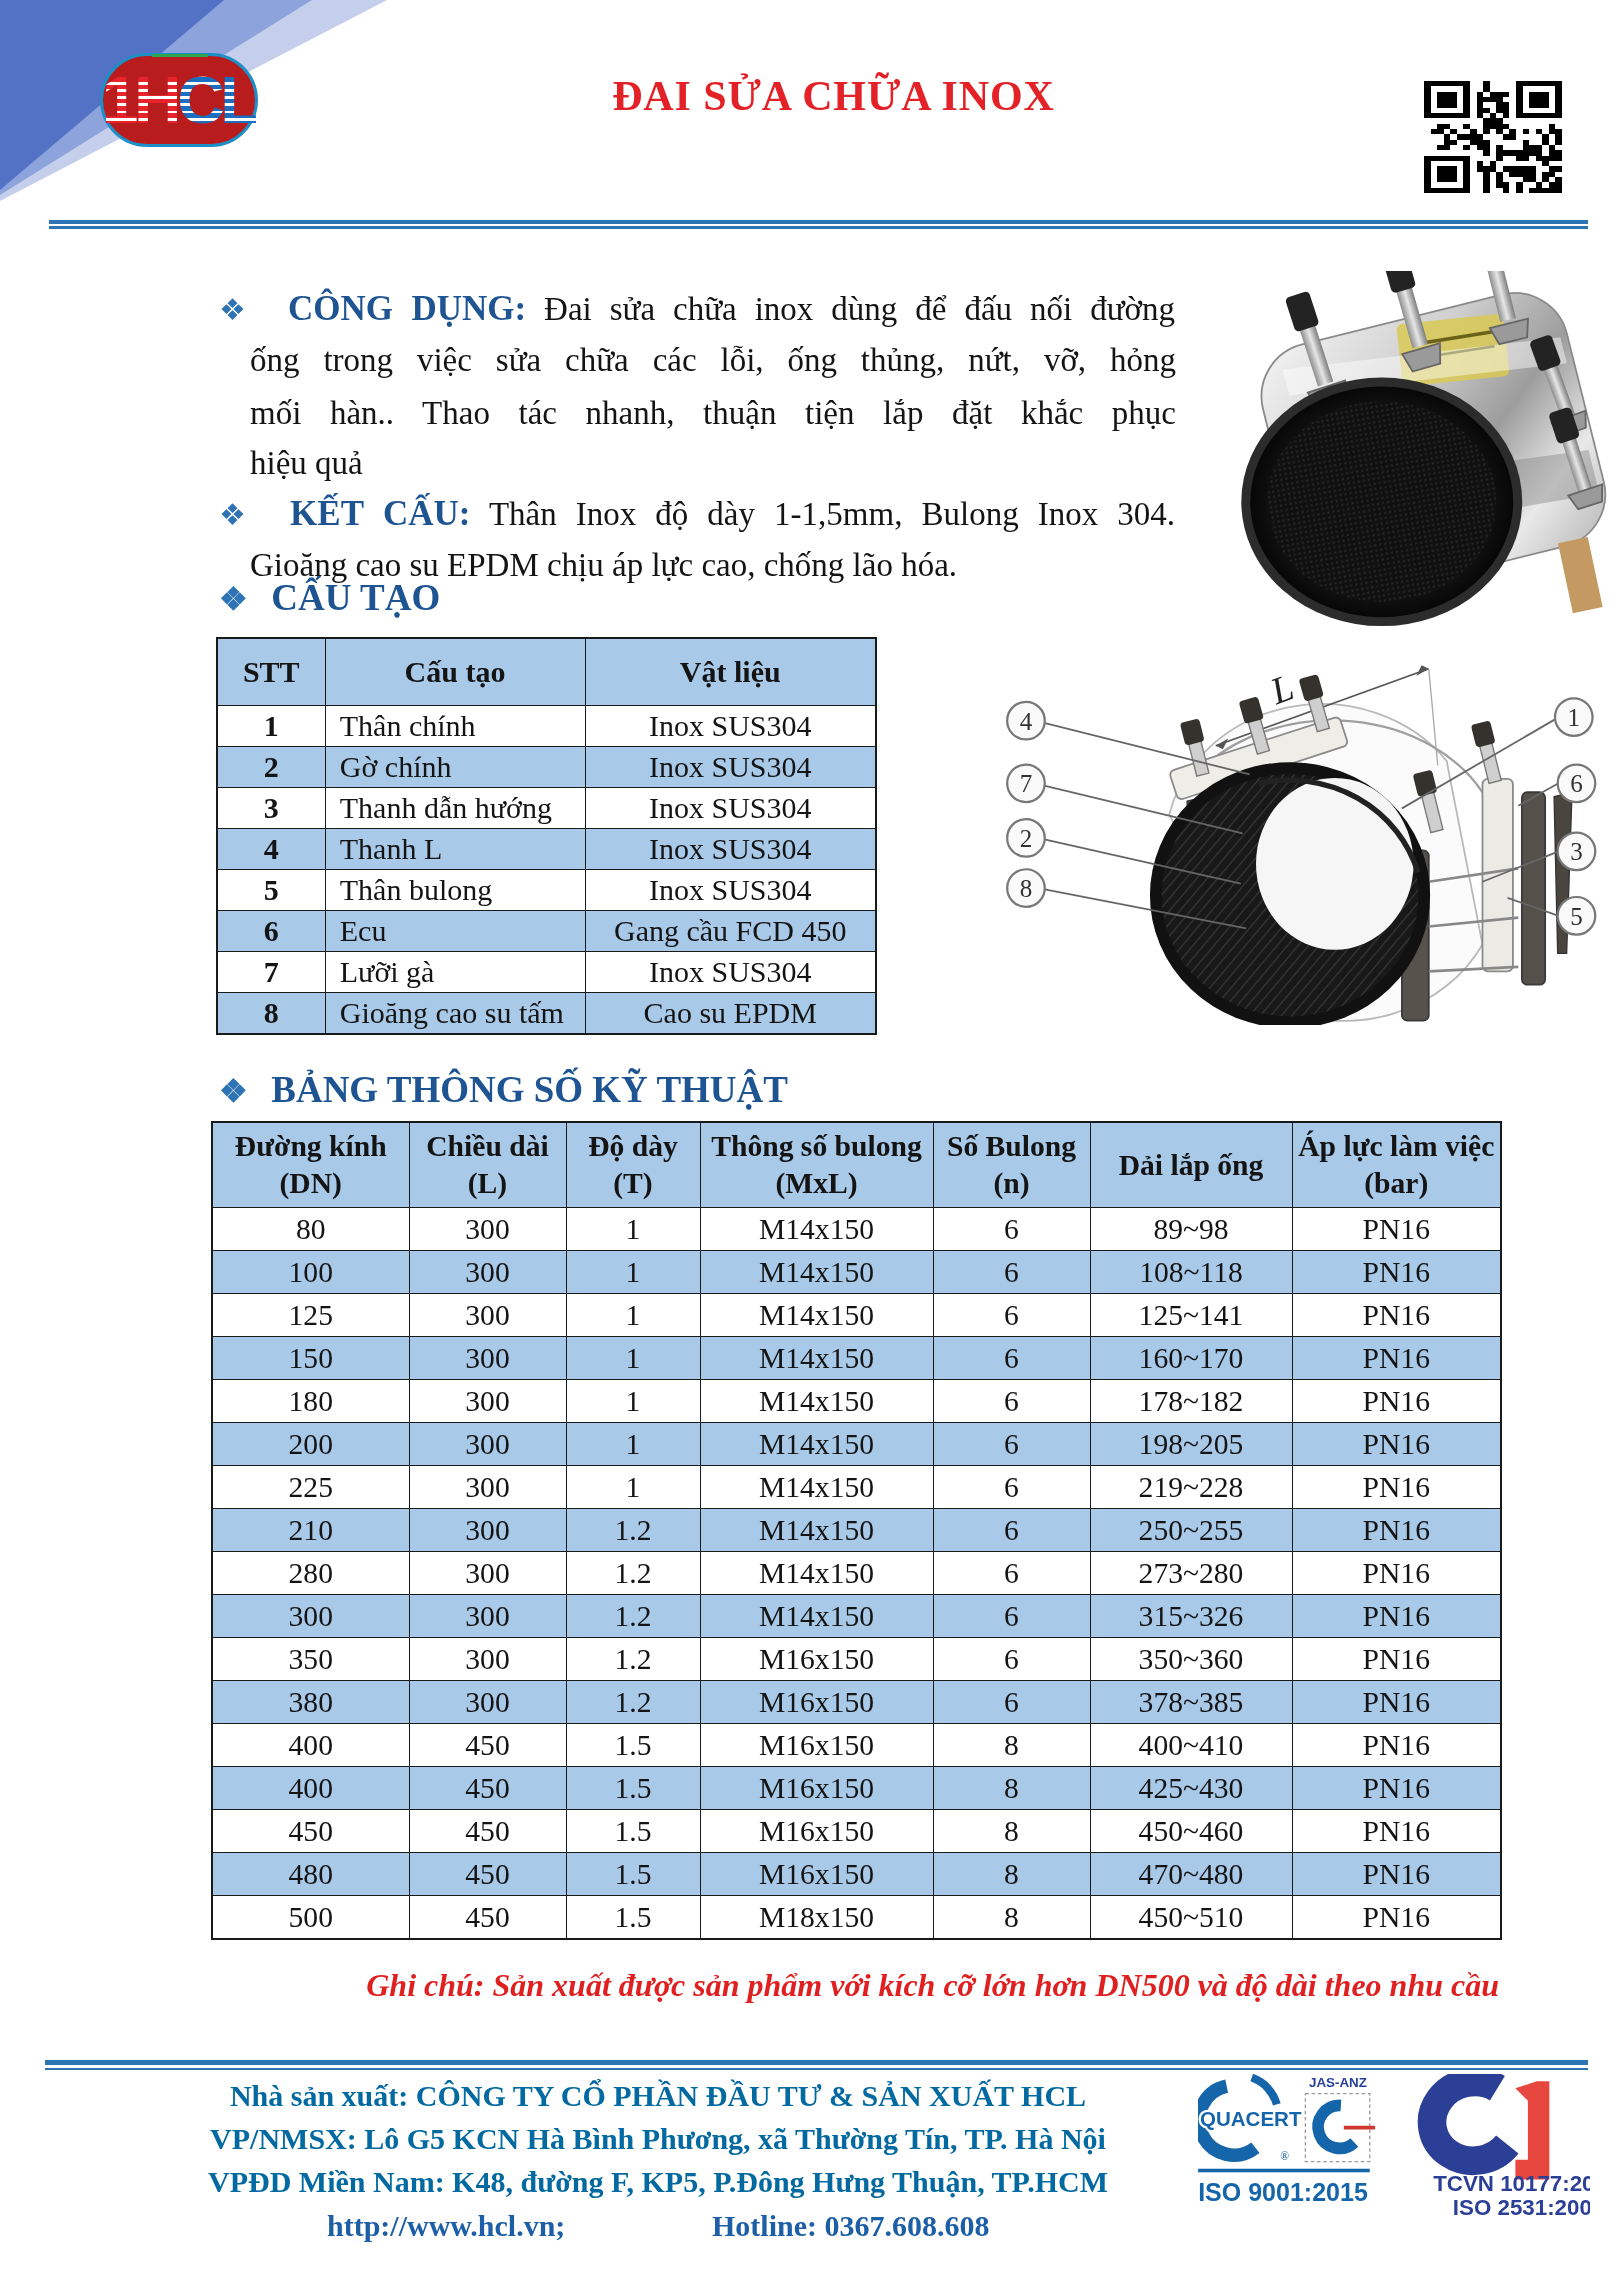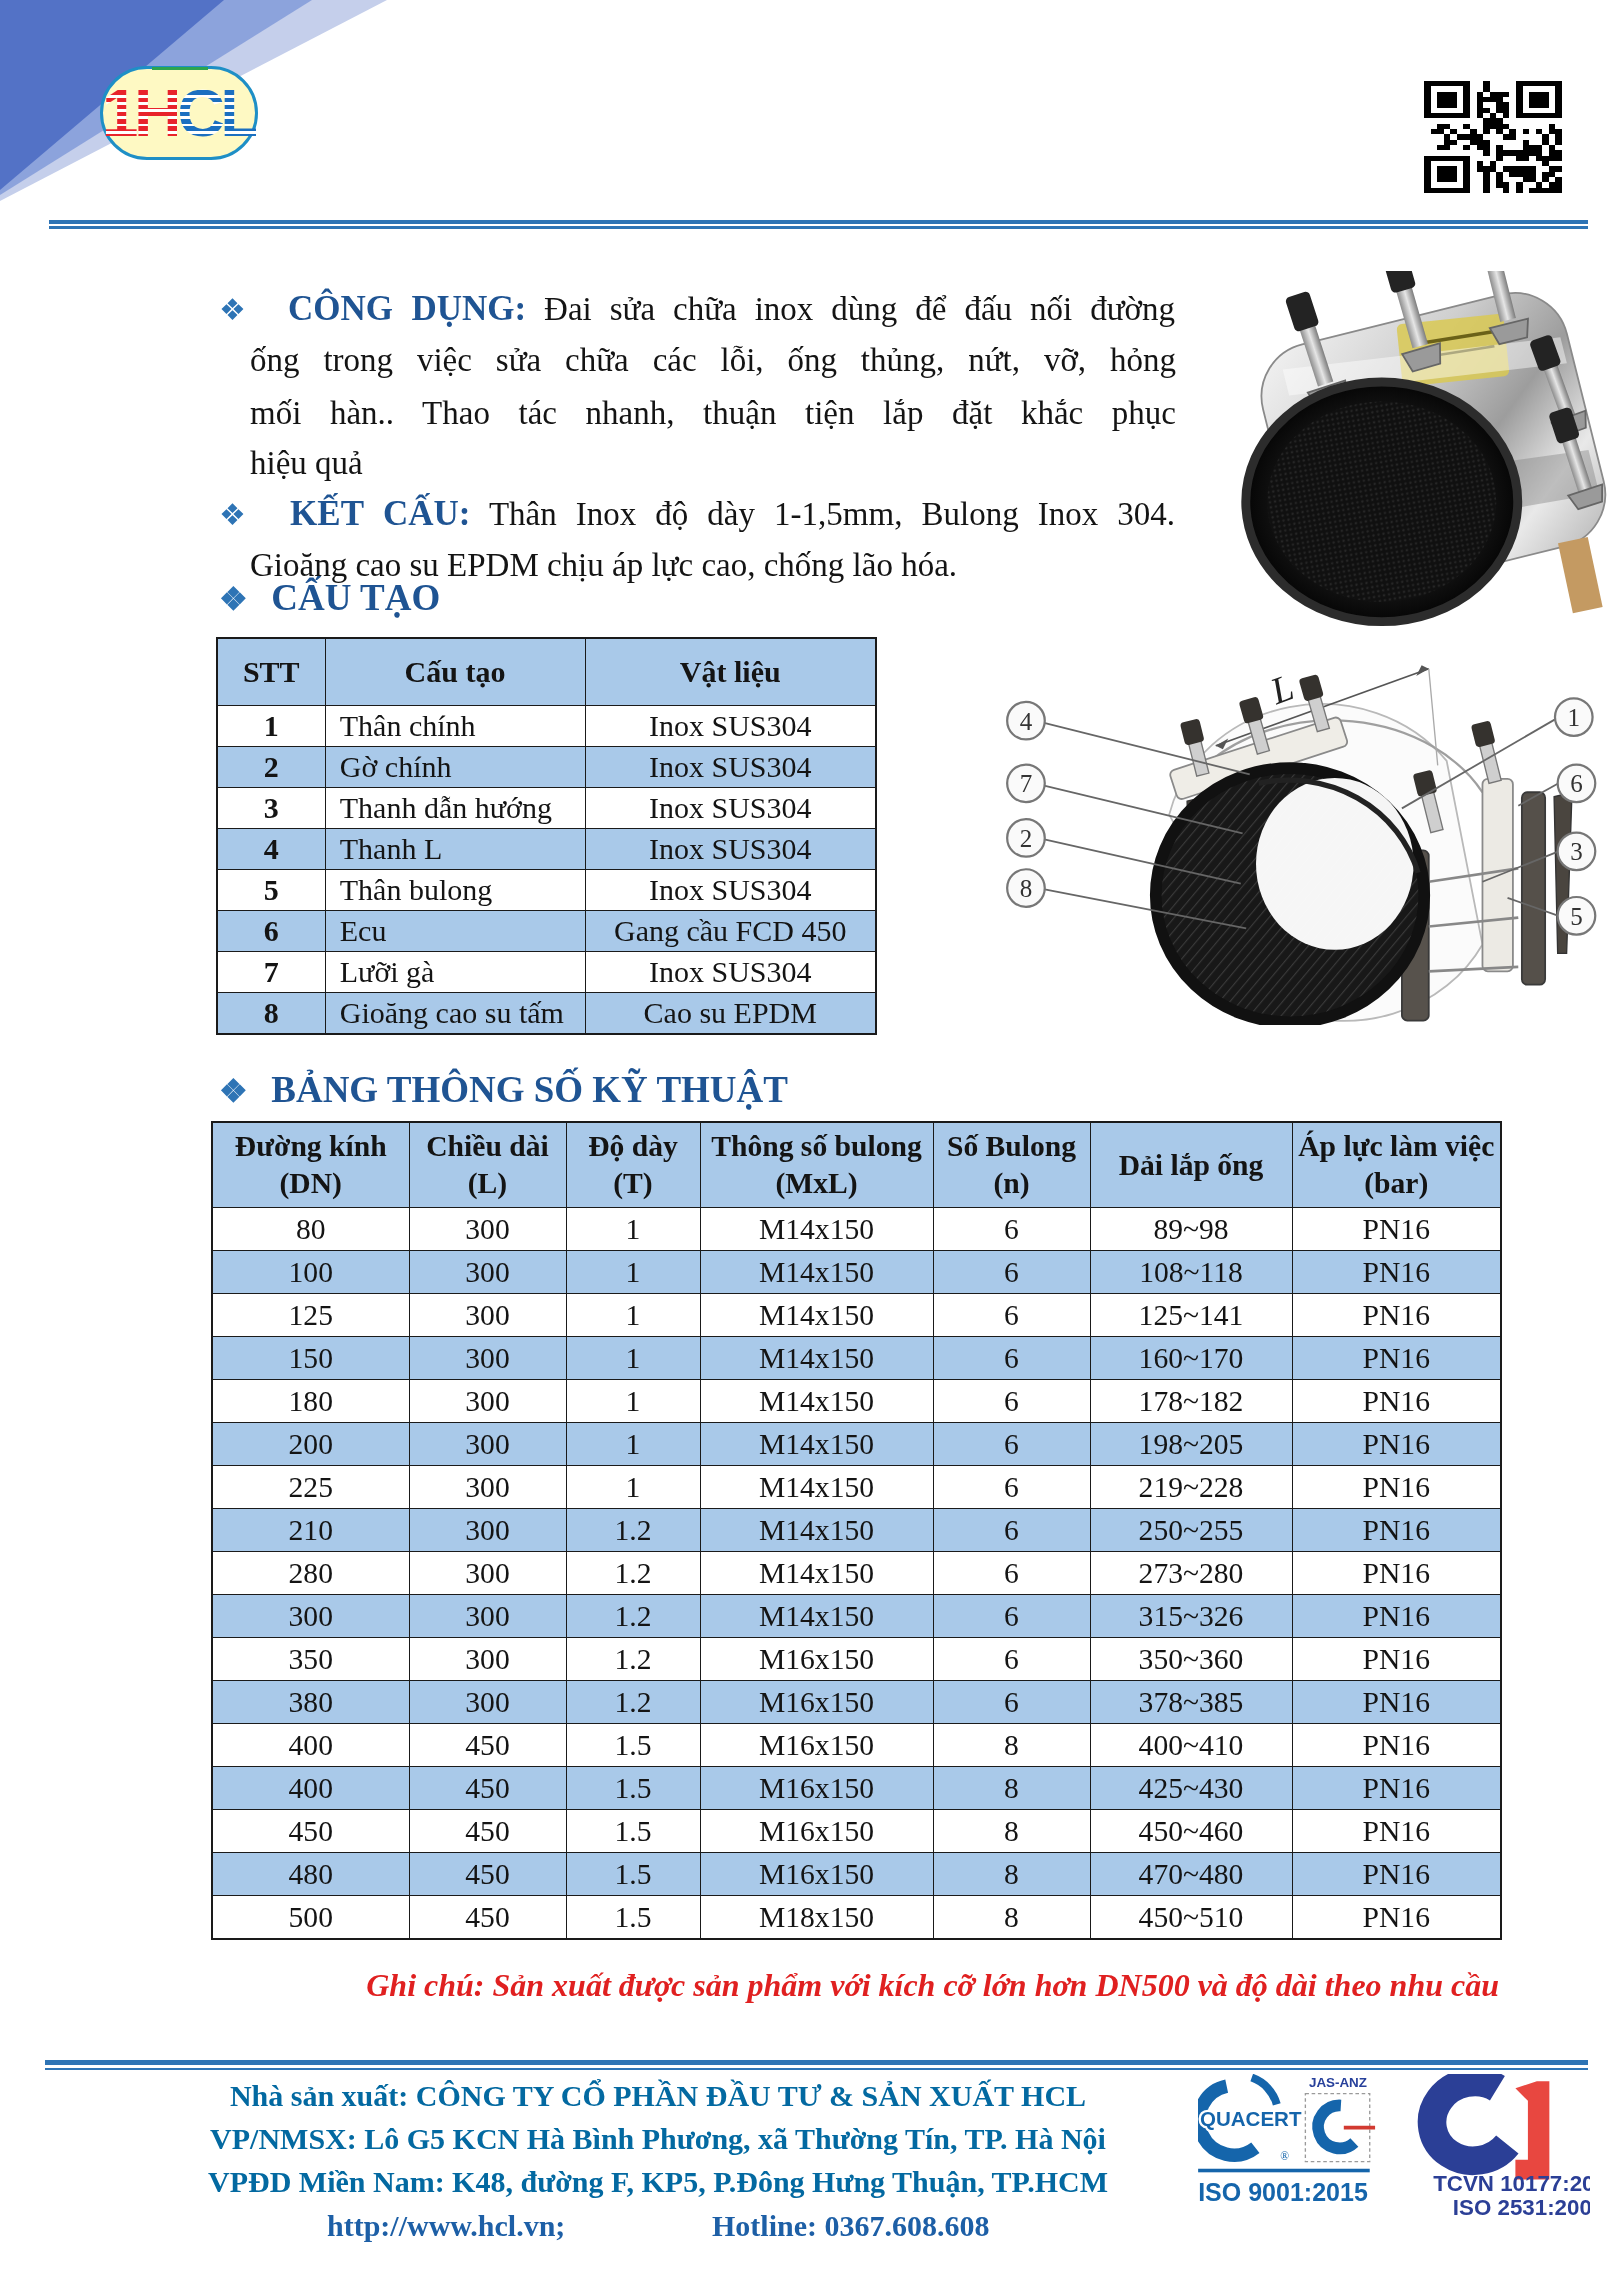--- a/index.html
+++ b/index.html
@@ -7,21 +7,21 @@
         font-family:"Liberation Serif", serif;color:#141414;}
   .abs{position:absolute;}
 
   
   .tri{position:absolute;top:0;left:0;}
   .tri1{width:387px;height:201px;background:#c5cfeb;clip-path:polygon(0 0,100% 0,0 100%);}
   .tri2{width:312px;height:195px;background:#8ca3dc;clip-path:polygon(0 0,100% 0,0 100%);}
   .tri3{width:224px;height:190px;background:#5372c6;clip-path:polygon(0 0,100% 0,0 100%);}
 
   
-  .logo{position:absolute;left:100px;top:66px;width:152px;height:88px;background:#fef9c3;
+  .logo{position:absolute;left:100px;top:53px;width:152px;height:88px;background:#b91c1c;
         border:3.6px solid #1e8fc6;border-radius:54px;display:flex;align-items:center;justify-content:center;}
   .logo .green-tick{position:absolute;top:-1.8px;left:49px;width:56px;height:2.7px;background:#2da44e;}
   .logo-txt{font-family:"Liberation Sans",sans-serif;font-weight:900;font-size:66px;letter-spacing:-4.5px;line-height:1;}
   .logo-txt .red{background:repeating-linear-gradient(to bottom,#e8232b 0 4.5px,#ffffff 4.5px 7.2px);
         -webkit-background-clip:text;background-clip:text;color:transparent;}
   .logo-txt .blue{background:repeating-linear-gradient(to bottom,#1b6fc0 0 4.5px,#ffffff 4.5px 7.2px);
         -webkit-background-clip:text;background-clip:text;color:transparent;}
 
   .doc-title{position:absolute;left:502px;top:72px;width:663px;text-align:center;
         font-weight:bold;font-size:42px;color:#e32227;letter-spacing:0.9px;}
@@ -70,20 +70,21 @@
 
   <div class="tri tri1"></div>
   <div class="tri tri2"></div>
   <div class="tri tri3"></div>
 
   <div class="logo">
     <div class="green-tick"></div>
     <div class="logo-txt"><span class="red">1H</span><span class="blue">CL</span></div>
   </div>
 
+  <div class="doc-title">ĐAI SỬA CHỮA INOX</div>
 
   <svg id="qr" class="abs" style="left:1424px;top:81px;" width="138" height="112" viewBox="0 0 21 21" preserveAspectRatio="none" shape-rendering="crispEdges">
       <rect x="0" y="0" width="21" height="21" fill="#ffffff"></rect>
       <rect x="9" y="0" width="1" height="1" fill="#000"></rect>
       <rect x="9" y="1" width="1" height="1" fill="#000"></rect>
       <rect x="8" y="2" width="1" height="1" fill="#000"></rect>
       <rect x="10" y="2" width="1" height="1" fill="#000"></rect>
       <rect x="11" y="2" width="1" height="1" fill="#000"></rect>
       <rect x="12" y="2" width="1" height="1" fill="#000"></rect>
       <rect x="8" y="3" width="1" height="1" fill="#000"></rect>

